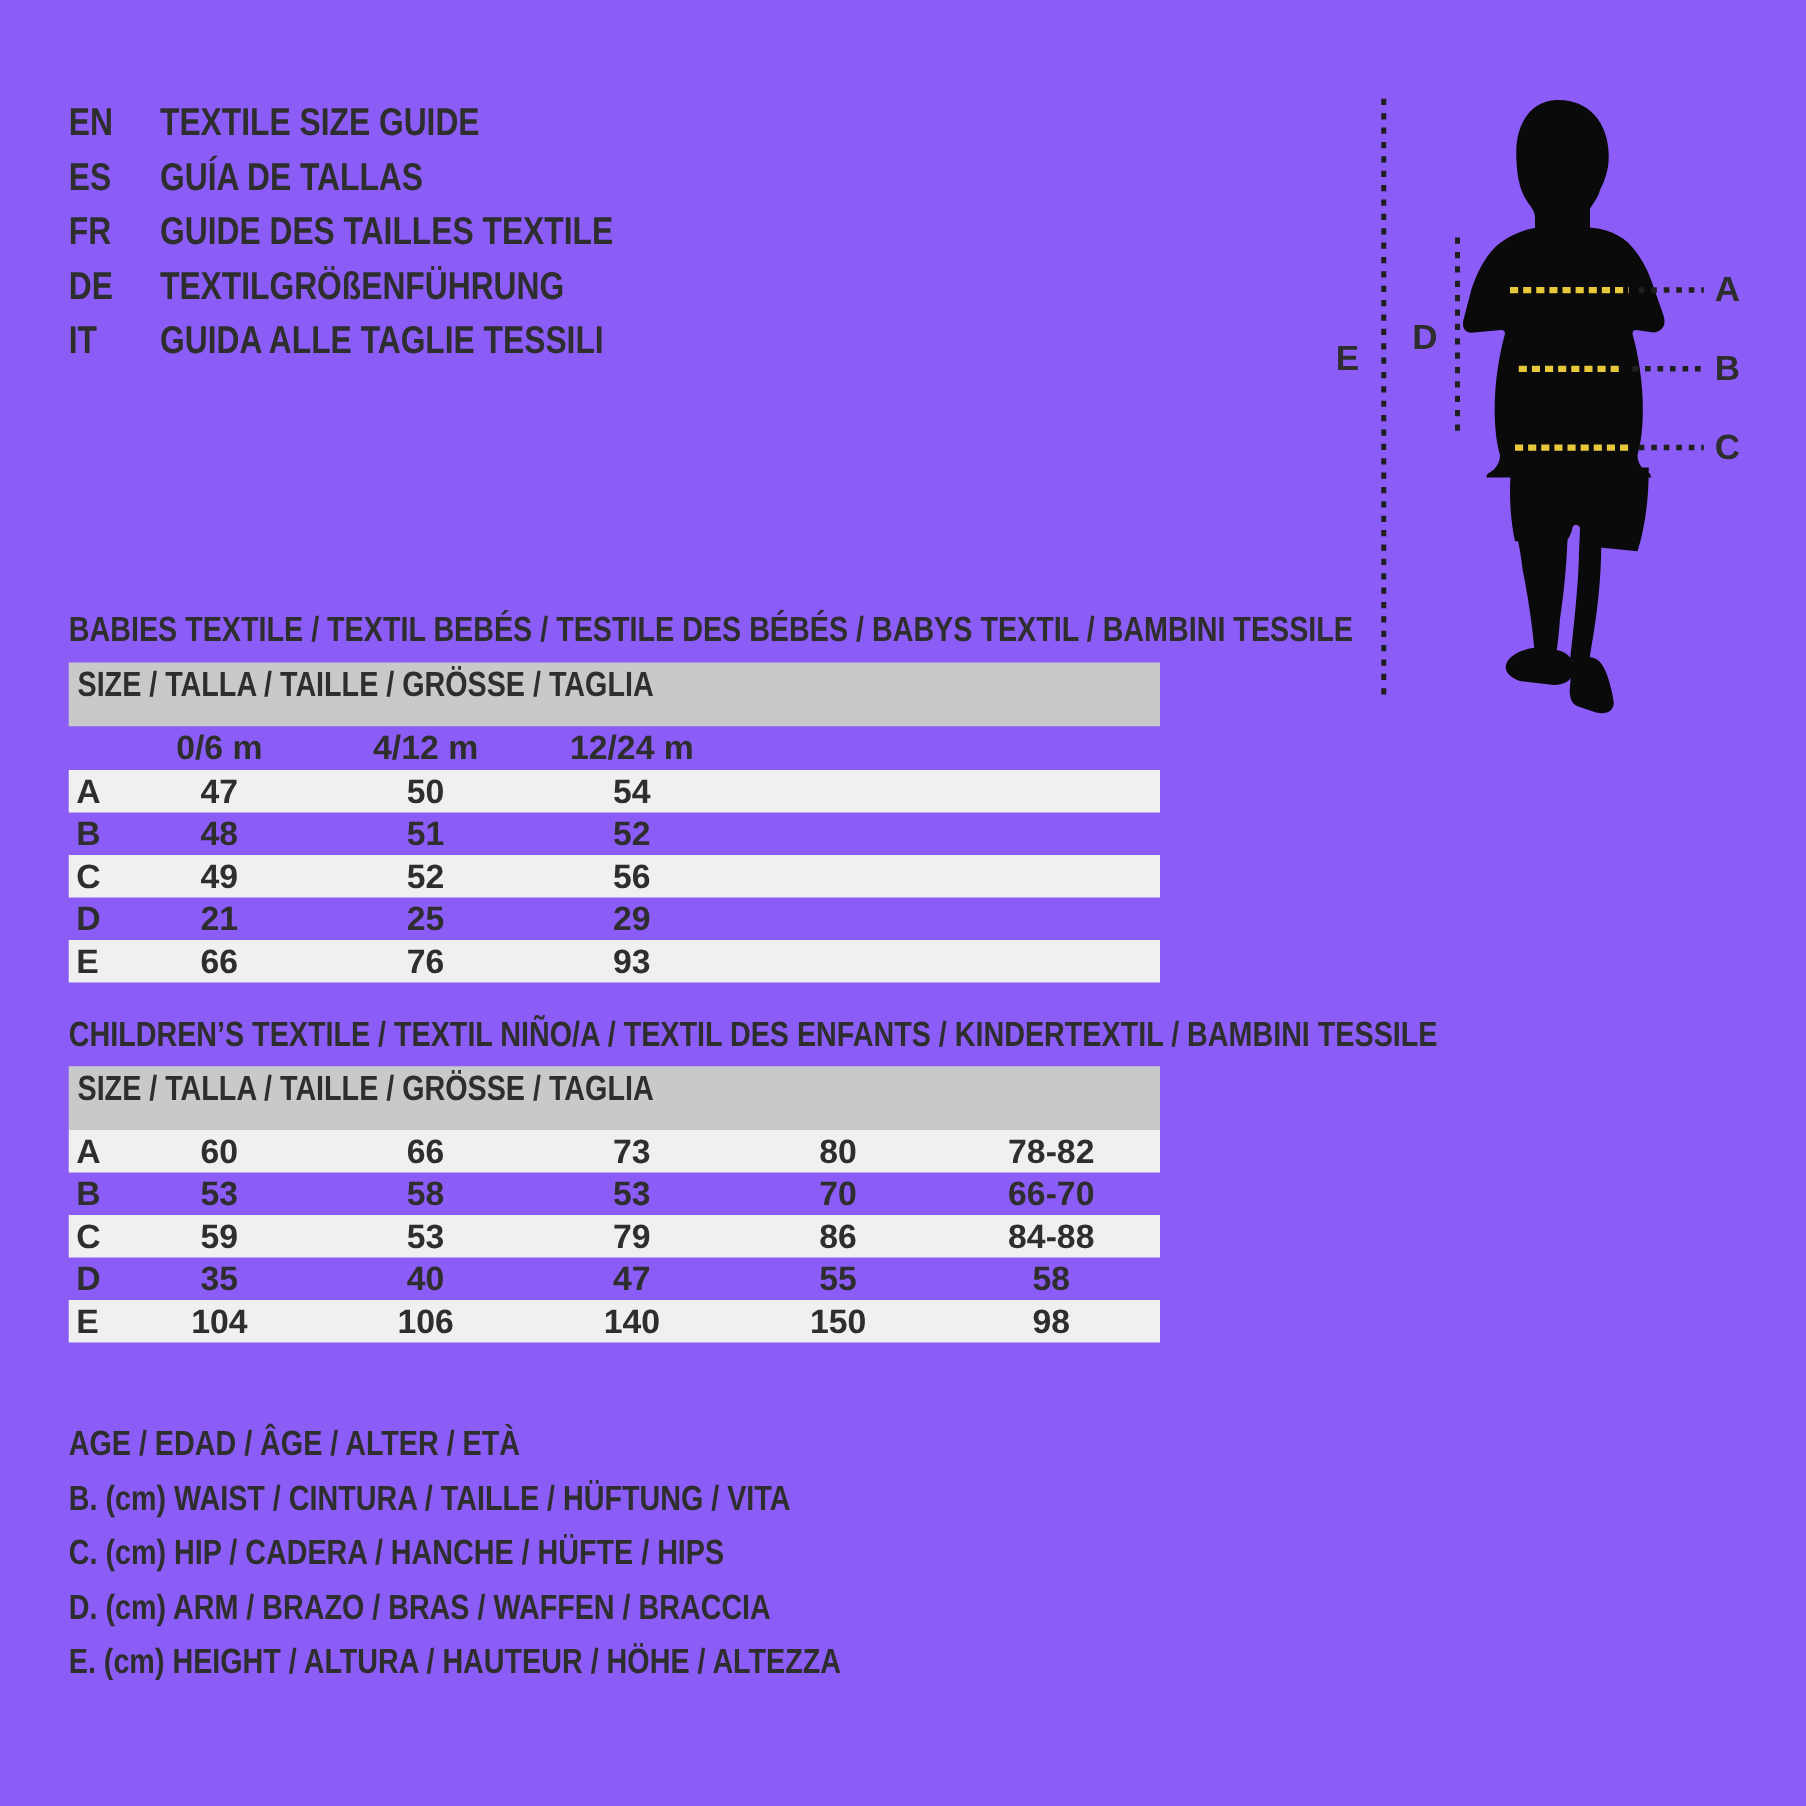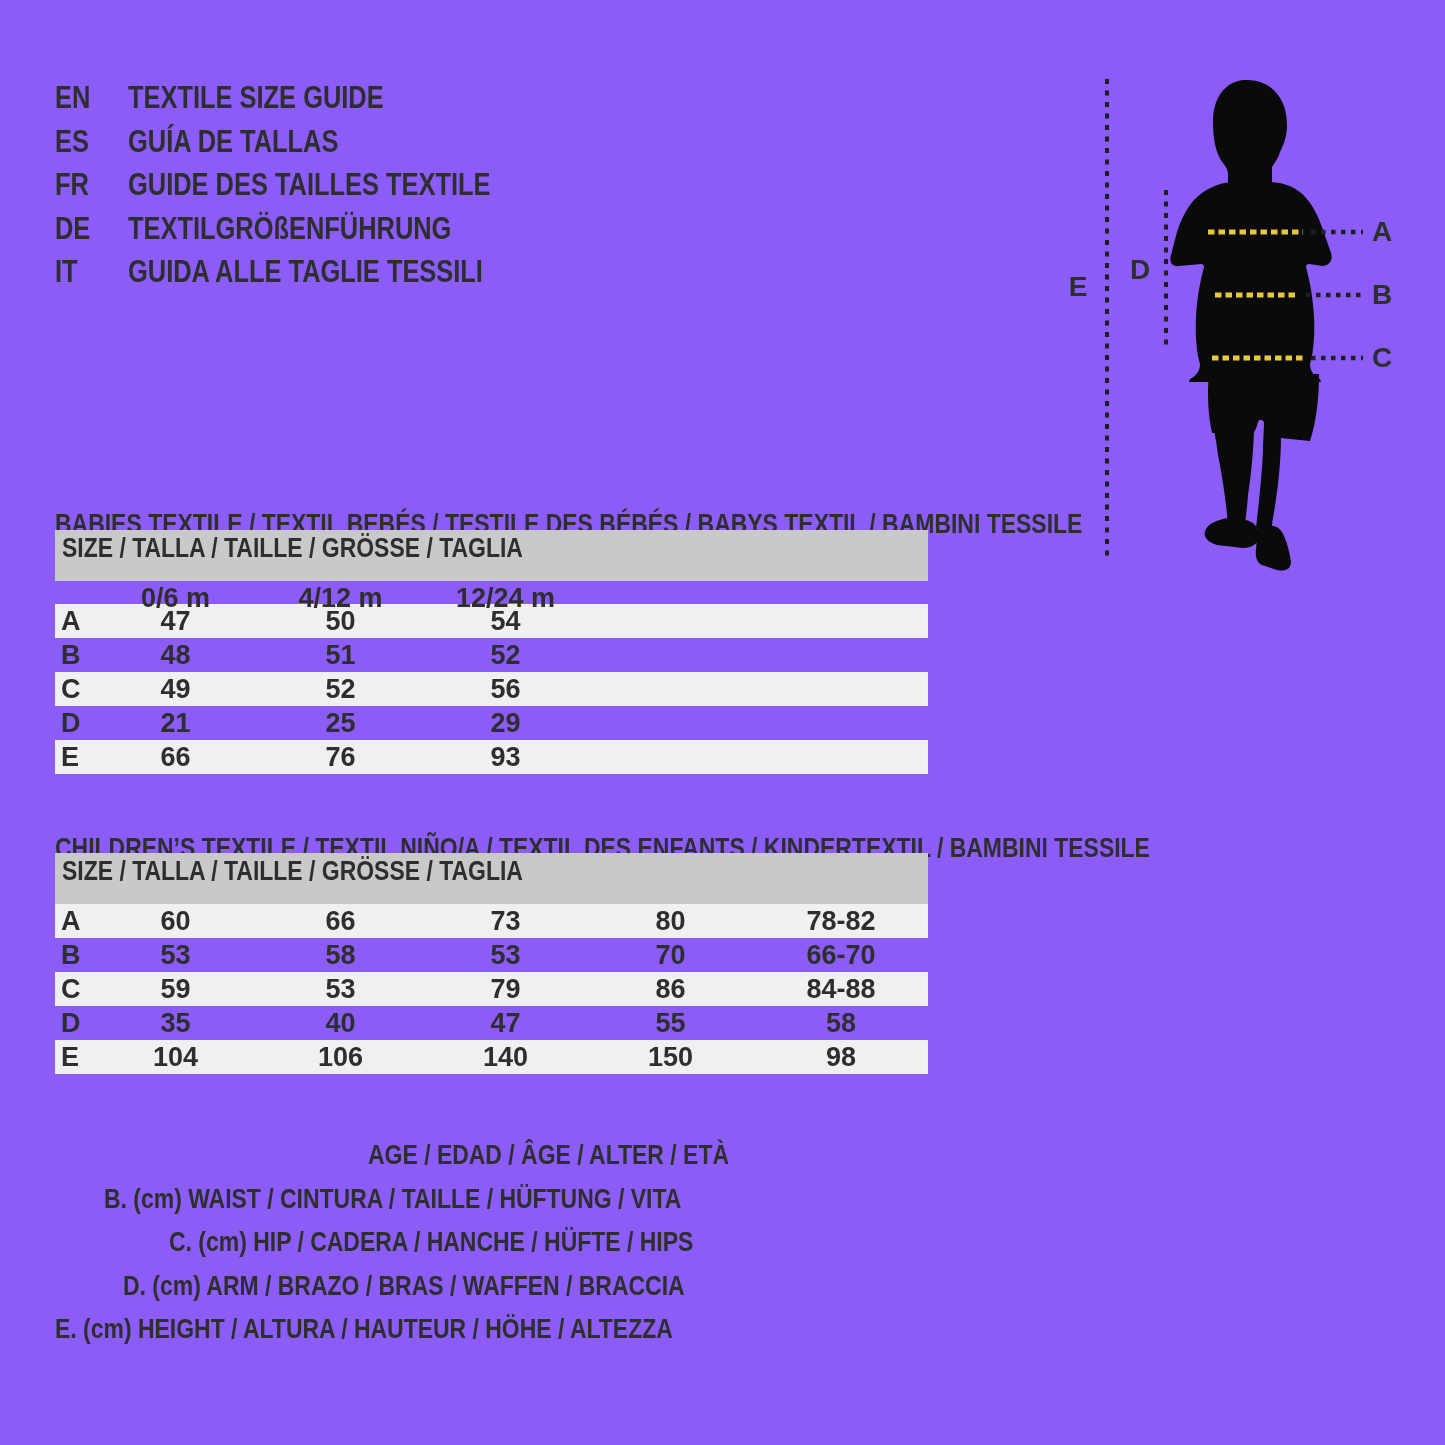--- a/index.html
+++ b/index.html
@@ -22,39 +22,39 @@
   }
   .cond{display:inline-block;transform:scaleX(0.82);transform-origin:0 50%;white-space:nowrap;}
 
   
   .lang{position:absolute;left:55px;top:76px;}
   .lang-row{position:relative;height:43.5px;line-height:43.5px;font-size:31px;}
   .lang-code{position:absolute;left:0;top:0;}
   .lang-label{position:absolute;left:73px;top:0;}
 
   
-  .sec-title{position:absolute;left:55px;height:30px;line-height:30px;font-size:28px;margin-top:20px;}
+  .sec-title{position:absolute;left:55px;height:30px;line-height:30px;font-size:28px;}
   .sec-title.babies{top:489px;}
   .sec-title.children{top:813px;}
 
   
   .size-table{position:absolute;left:55px;width:873px;}
   .size-table.babies{top:530px;}
   .size-table.children{top:853px;}
   .size-bar{height:51px;line-height:35px;background:var(--header_bar);padding-left:7px;font-size:28px;}
   .trow{display:grid;height:34px;line-height:34px;font-size:27px;}
-  .trow.hdr{height:23px;line-height:35px;}
+  .trow.hdr{height:35px;line-height:35px;}
   .g3{grid-template-columns:38px 165px 165px 165px;}
   .g5{grid-template-columns:38px 165px 165px 165px 165px 176px;}
   .trow .lbl{text-align:left;padding-left:6px;}
   .trow .val{text-align:center;}
   .trow.stripe{background:var(--row_stripe);}
 
   
-  .legend{position:absolute;left:55px;top:1133px;text-align:right;}
+  .legend{position:absolute;left:55px;top:1133px;}
   .legend-row{height:43.5px;line-height:43.5px;font-size:28px;}
 
   
   .figure-svg{position:absolute;left:1060px;top:70px;}
   .fig-label{position:absolute;width:32px;height:28px;line-height:28px;text-align:center;font-size:28px;}
   .lab-a{left:1366px;top:218px;}
   .lab-b{left:1366px;top:281px;}
   .lab-c{left:1366px;top:344px;}
   .lab-d{left:1124px;top:256px;}
   .lab-e{left:1062px;top:273px;}

